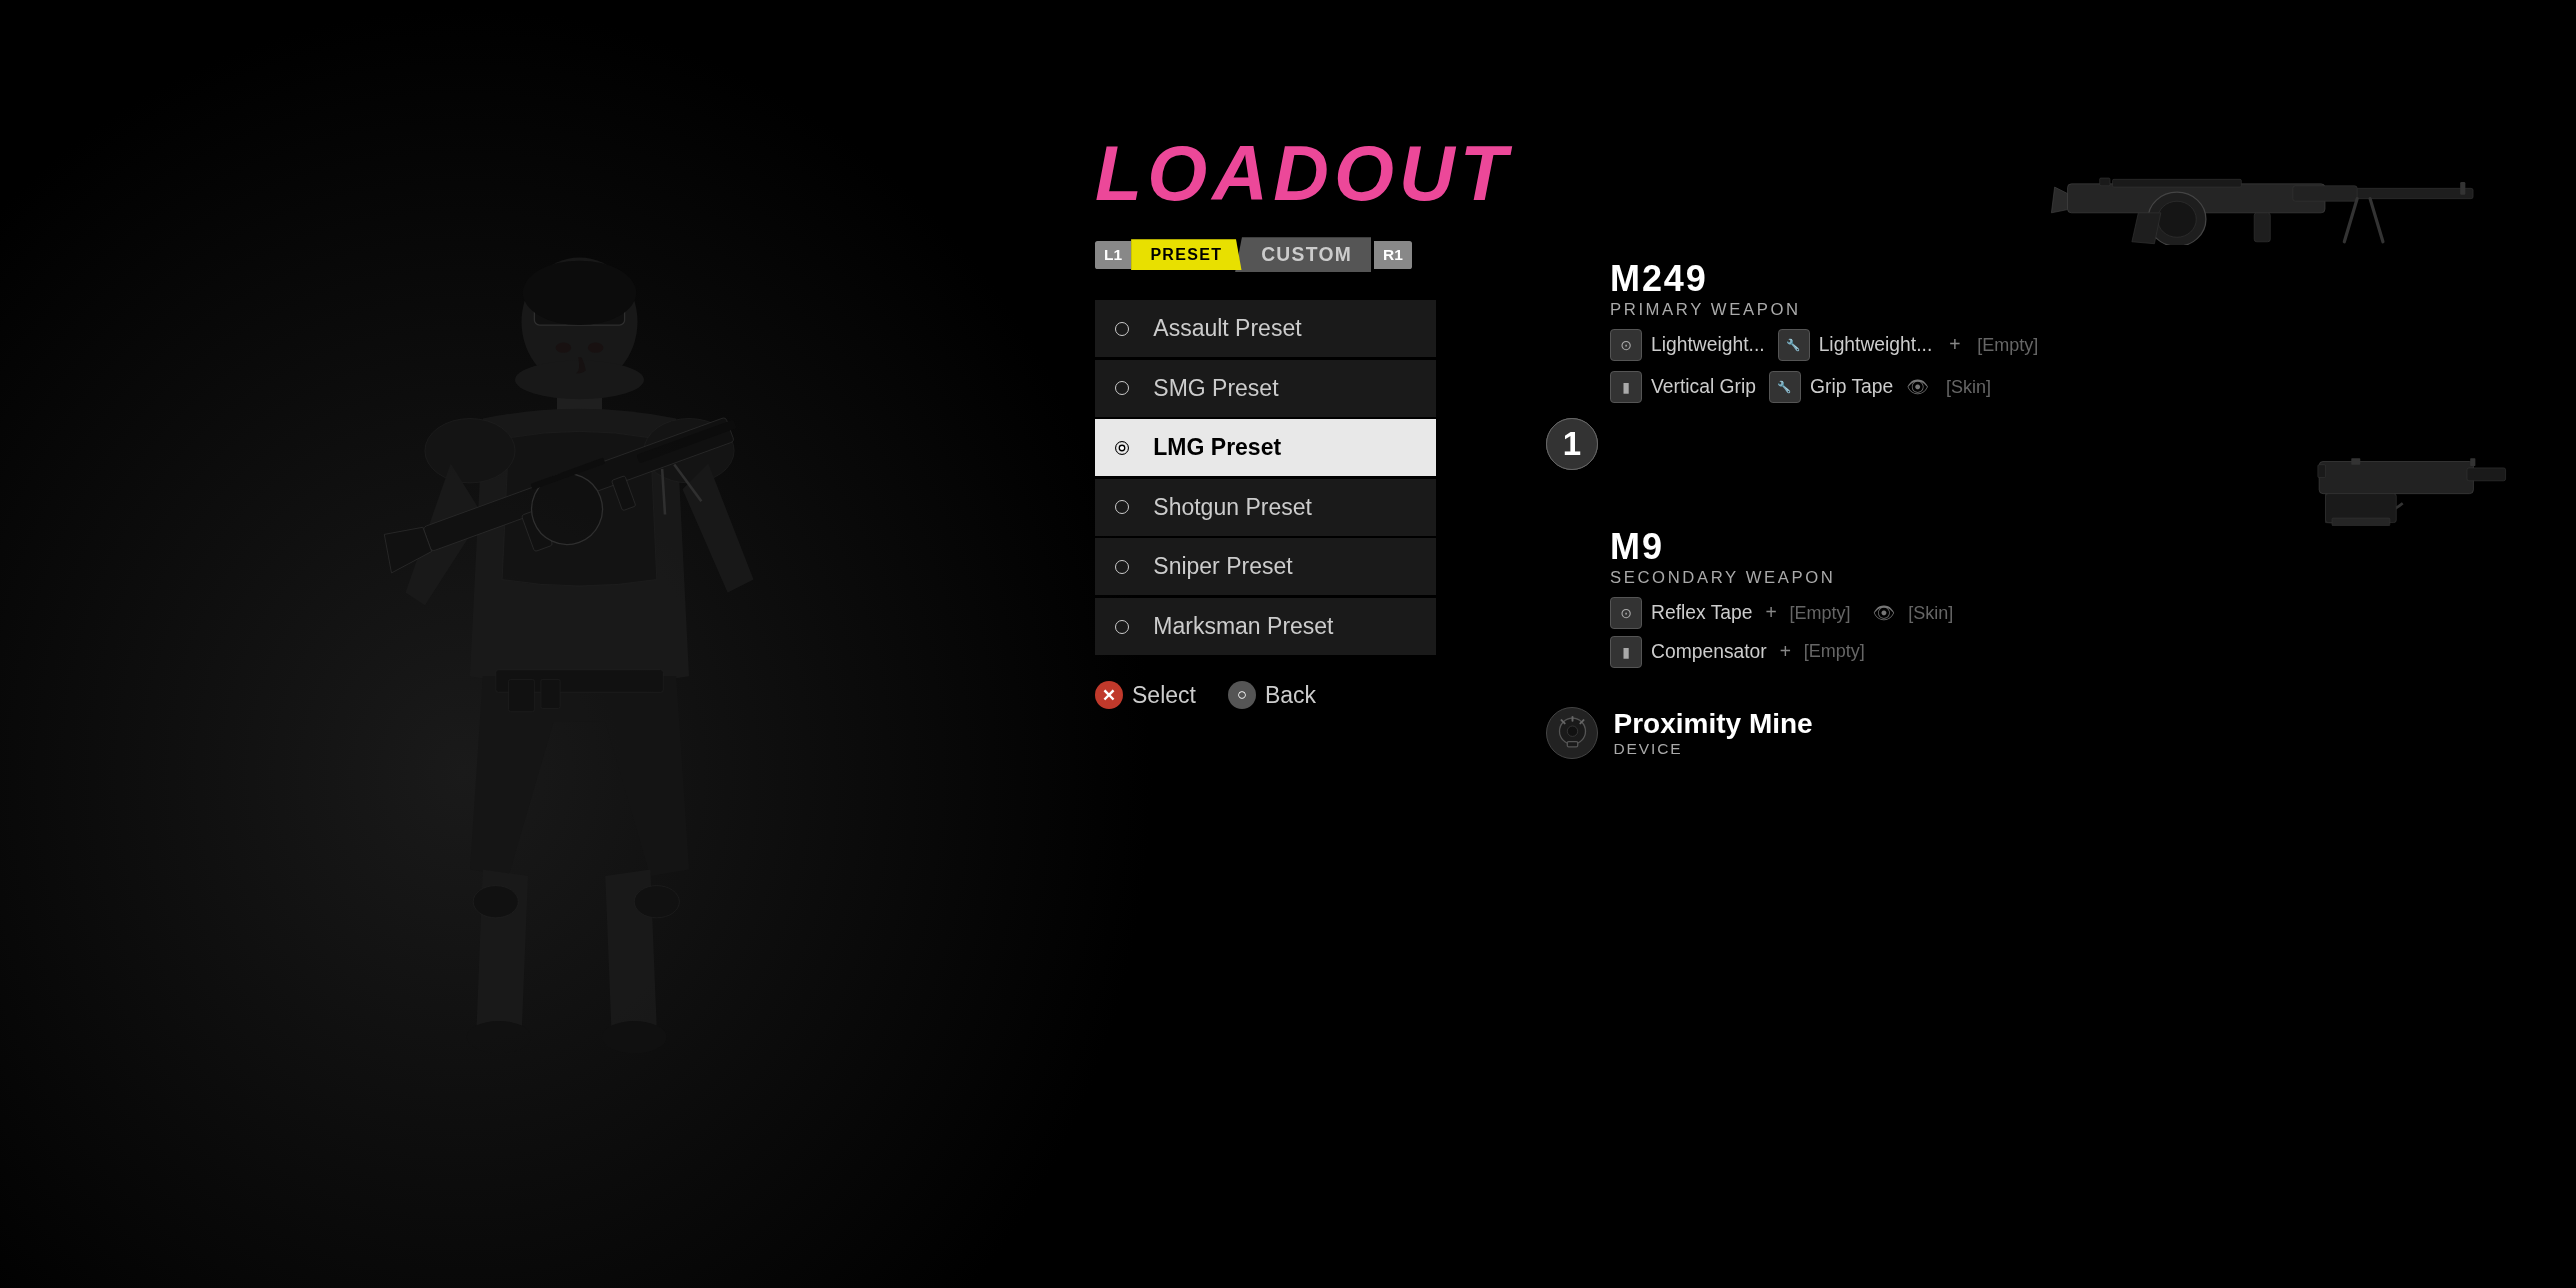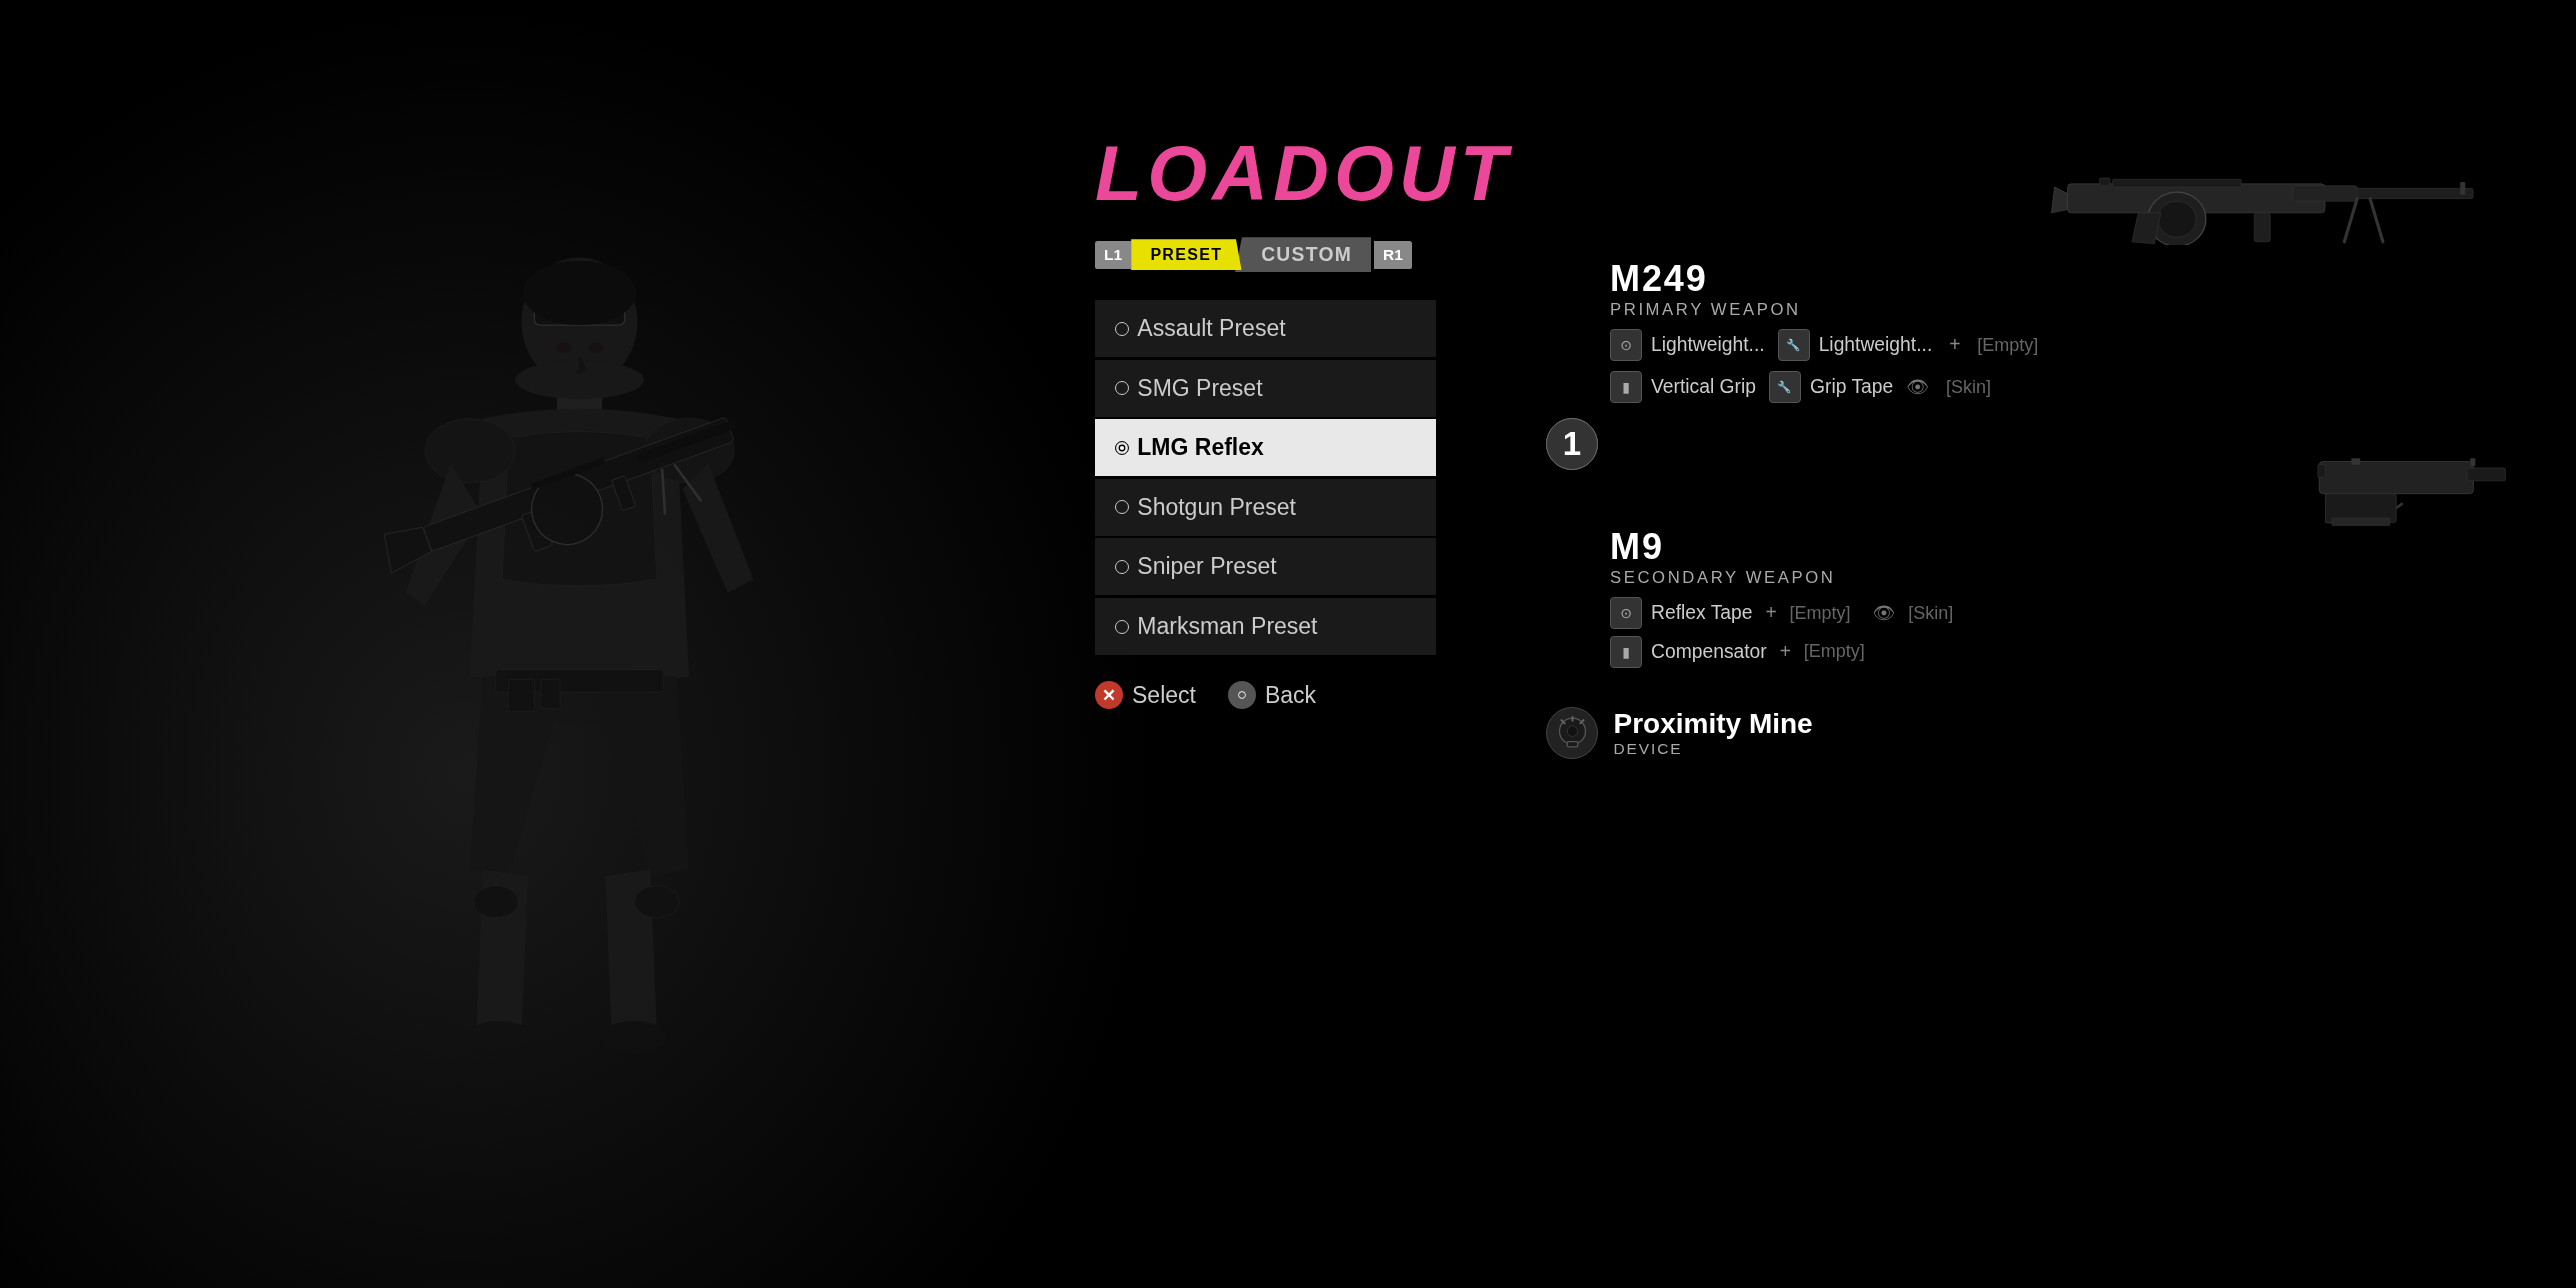--- a/index.html
+++ b/index.html
@@ -125,21 +125,21 @@
 
     .preset-item {
       display: flex;
       align-items: center;
       padding: 14px 19.3px;
       background: rgba(30,30,30,0.85);
       color: #ccc;
       font-size: 23px;
       font-weight: 500;
       cursor: pointer;
-      gap: 8px;
+      gap: 24px;
       border: 0.6px solid transparent;
       text-align: right;
     }
 
     .preset-item.active {
       background: #e8e8e8;
       color: #000;
       font-weight: 700;
     }
 
@@ -454,21 +454,21 @@
     <div class="preset-item">
       <span class="preset-radio"></span>
       <span>Assault Preset</span>
     </div>
     <div class="preset-item">
       <span class="preset-radio"></span>
       <span>SMG Preset</span>
     </div>
     <div class="preset-item active">
       <span class="preset-radio"></span>
-      <span>LMG Reflex</span>
+      <span>LMG Preset</span>
     </div>
     <div class="preset-item">
       <span class="preset-radio"></span>
       <span>Shotgun Preset</span>
     </div>
     <div class="preset-item">
       <span class="preset-radio"></span>
       <span>Sniper Preset</span>
     </div>
     <div class="preset-item">

